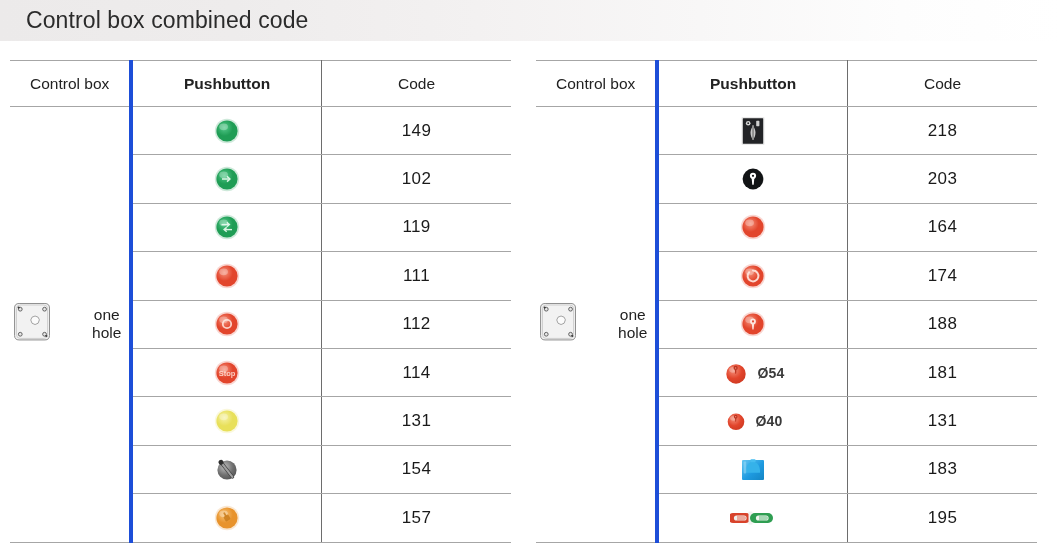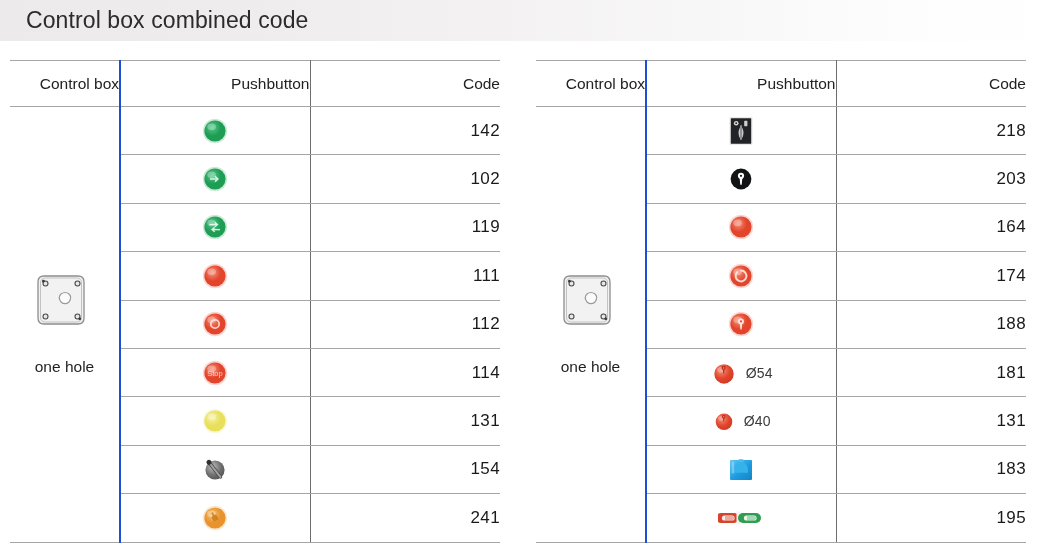--- a/index.html
+++ b/index.html
@@ -56,47 +56,47 @@
   .tbl col.c-box  { width: 110px; }
   .tbl col.c-push { width: 190px; }
   .tbl col.c-code { width: 190px; }
 
   .tbl td, .tbl th {
     padding: 0;
     margin: 12px;
     border: 0;
     border-top: 1px solid #a6a6a6;
     border-bottom: 1px solid #a6a6a6;
-    text-align: right;
+    text-align: center;
     vertical-align: middle;
     font-weight: 400;
   }
   
-  .tbl .sep-l { border-left: 2px solid #1d4ed8; }
+  .tbl .sep-l { border-left: 4px solid #1d4ed8; font-weight: bold; }
   .tbl .sep-r { border-right: 1px solid #6d6d6d; }
 
   .tbl thead th {
     height: 45px;
     font-size: 15.5px;
     color: #222;
   }
   .tbl tbody td {
     height: 47.4px;
     font-size: 17px;
     color: #1a1a1a;
   }
   .code-cell { letter-spacing: 0.4px; }
 
   
   .boxcell {
     position: relative;
   }
   .boxcell .box-wrap {
     display: flex;
-    flex-direction: column;
+    flex-direction: row;
     align-items: center;
     justify-content: center;
     gap: 24px;
   }
   .boxcell .caption {
     font-size: 15.5px;
     color: #1f1f1f;
   }
 
   
@@ -168,21 +168,21 @@
         <stop offset="100%" stop-color="#1f9d55"></stop>
       </radialGradient>
     </defs>
     <circle cx="15" cy="15" r="12.2" fill="#1f9d55" opacity="0.22"></circle>
     <circle cx="15" cy="15" r="10.6" fill="url(#g1f9d5553c98a)"></circle>
     <ellipse cx="11.6" cy="10.8" rx="4.4" ry="3.4" fill="#ffffff" opacity="0.30"></ellipse>
 
   </svg>
             </div>
           </td>
-          <td class="code-cell">142</td>
+          <td class="code-cell">149</td>
         </tr>
         <tr>
           <td class="sep-l sep-r">
             <div class="pb">
   <svg class="ico" width="30" height="30" viewBox="0 0 30 30">
     <defs>
       <radialGradient id="g1f9d5553c98a" cx="38%" cy="34%" r="72%">
         <stop offset="0%" stop-color="#53c98a"></stop>
         <stop offset="55%" stop-color="#1f9d55"></stop>
         <stop offset="100%" stop-color="#1f9d55"></stop>
@@ -341,21 +341,21 @@
     <circle cx="15" cy="15" r="12.2" fill="#e8932c" opacity="0.22"></circle>
     <circle cx="15" cy="15" r="10.6" fill="url(#ge8932cf7c478)"></circle>
     <ellipse cx="11.6" cy="10.8" rx="4.4" ry="3.4" fill="#ffffff" opacity="0.30"></ellipse>
     <g transform="rotate(-30 15 15)">
        <rect x="12.2" y="12.2" width="5.6" height="5.6" rx="1.2" fill="#c97d1c" opacity="0.85"></rect>
        <rect x="14.1" y="8.6" width="1.8" height="5" rx="0.9" fill="#c97d1c" opacity="0.85"></rect>
      </g>
   </svg>
             </div>
           </td>
-          <td class="code-cell">241</td>
+          <td class="code-cell">157</td>
         </tr>
       </tbody>
   </table>
 
   <table class="tbl right">
     <colgroup>
       <col class="c-box">
         <col class="c-push">
         <col class="c-code">
     </colgroup>

